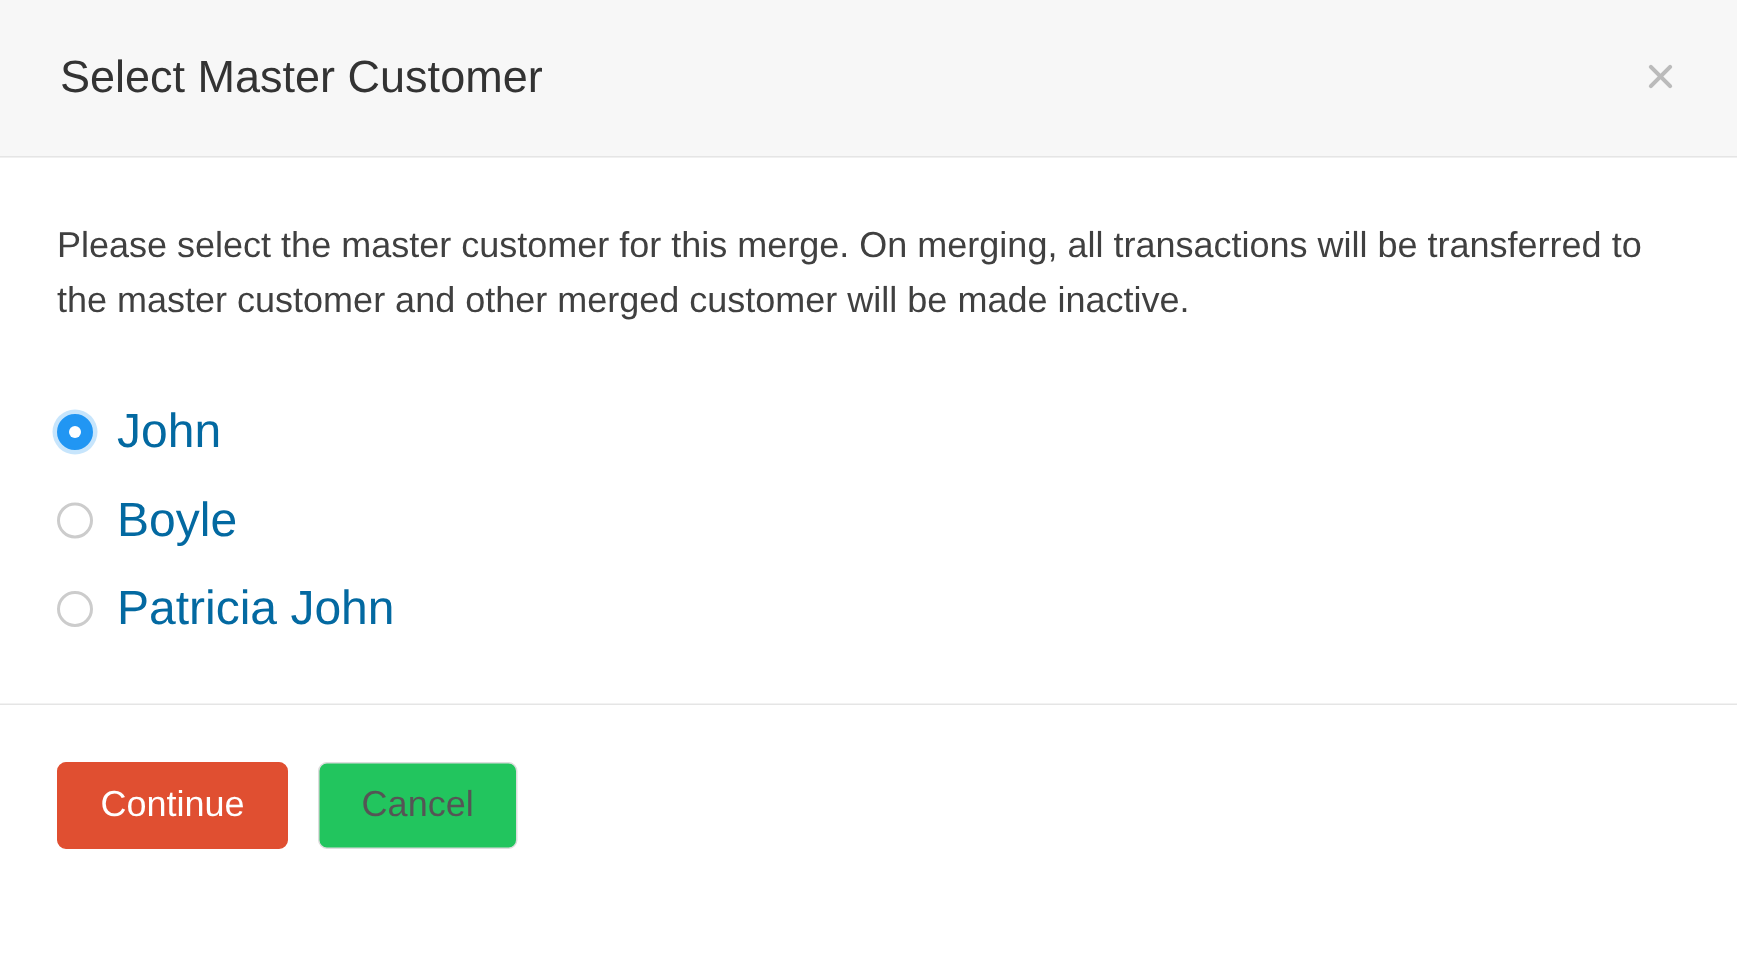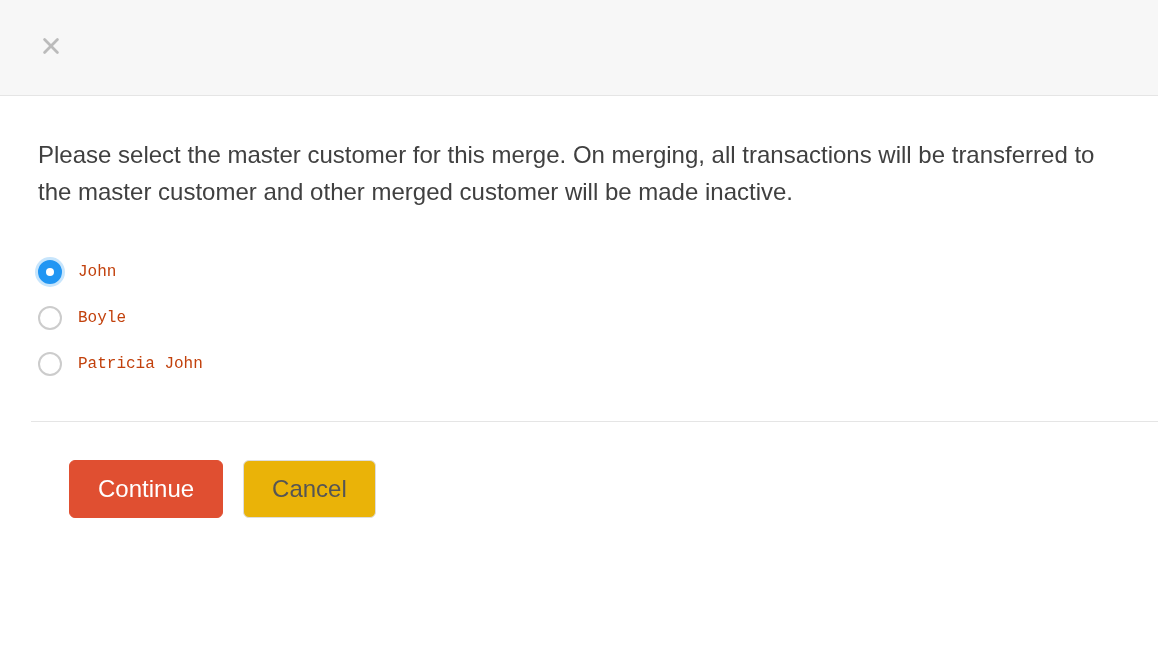--- a/index.html
+++ b/index.html
@@ -78,53 +78,52 @@
       background: #2196f3;
       box-shadow: 0 0 0 3px rgba(33, 150, 243, 0.25);
     }
     .radio-circle.selected .radio-dot {
       width: 8px;
       height: 8px;
       background: #ffffff;
       border-radius: 50%;
     }
     .radio-label {
-      font-size: 16px;
-      color: #c2410c;
-      font-family: Liberation Mono, monospace;
+      font-size: 32px;
+      color: #0369a1;
     }
     .modal-footer {
       border-top: 1px solid #e5e5e5;
       padding: 38px 38px;
       display: flex;
       gap: 20px;
-      margin-left: 31px;
     }
     .btn {
       padding: 14px 28px;
       font-size: 24px;
       border-radius: 6px;
       cursor: pointer;
       font-family: inherit;
     }
     .btn-primary {
       background: #e04f31;
       color: #ffffff;
       border: 1px solid #e04f31;
     }
     .btn-secondary {
-      background: #eab308;
+      background: #22c55e;
       color: #555555;
       border: 1px solid #dddddd;
     }
   </style>
 </head>
 <body>
 
 <div class="modal-header">
+  <h1 class="modal-title">Select Master Customer</h1>
   <button class="close-btn">
     <span>
       <svg viewBox="0 0 24 24" fill="none" stroke="#bbbbbb" stroke-width="3" stroke-linecap="round">
         <line x1="5" y1="5" x2="19" y2="19"></line>
         <line x1="19" y1="5" x2="5" y2="19"></line>
       </svg>
     </span>
   </button>
 </div>
 

